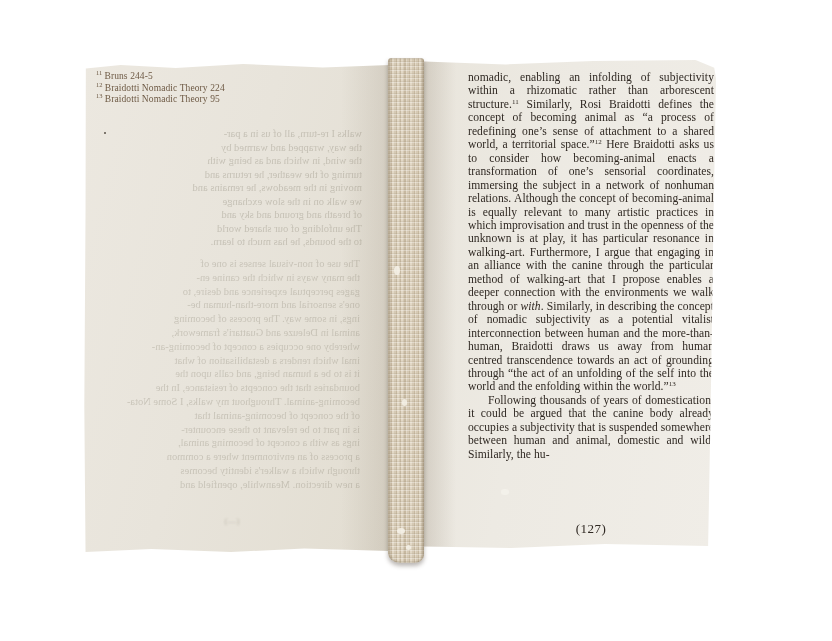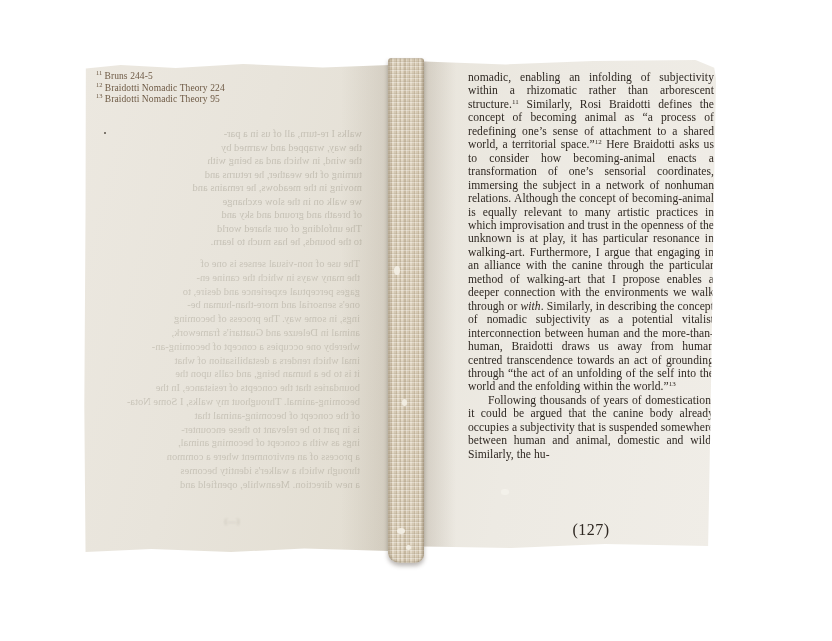--- a/index.html
+++ b/index.html
@@ -93,21 +93,21 @@
     position:absolute; left:44px; top:12px; width:246px;
     font-size:11.6px; line-height:13.45px; color:var(--ink);
     text-align:justify; letter-spacing:0.05px;
   }
   .body-text p{margin:0;}
   .body-text p.indent{text-indent:20px;}
   .body-text sup{font-size:7px; line-height:0; vertical-align:4px;}
   .body-text em{font-style:italic;}
   .page-number{
     position:absolute; left:44px; top:462px; width:246px;
-    text-align:center; font-size:16px; color:var(--ink); letter-spacing:0.5px;
+    text-align:center; font-size:13px; color:var(--ink); letter-spacing:0.5px;
   }
   .speck-white{
     position:absolute; left:77px; top:430px; width:8px; height:6px;
     background:#f3f1ea; border-radius:45%;
   }
 </style>
 </head>
 <body>
 
 <div class="page page-left">

